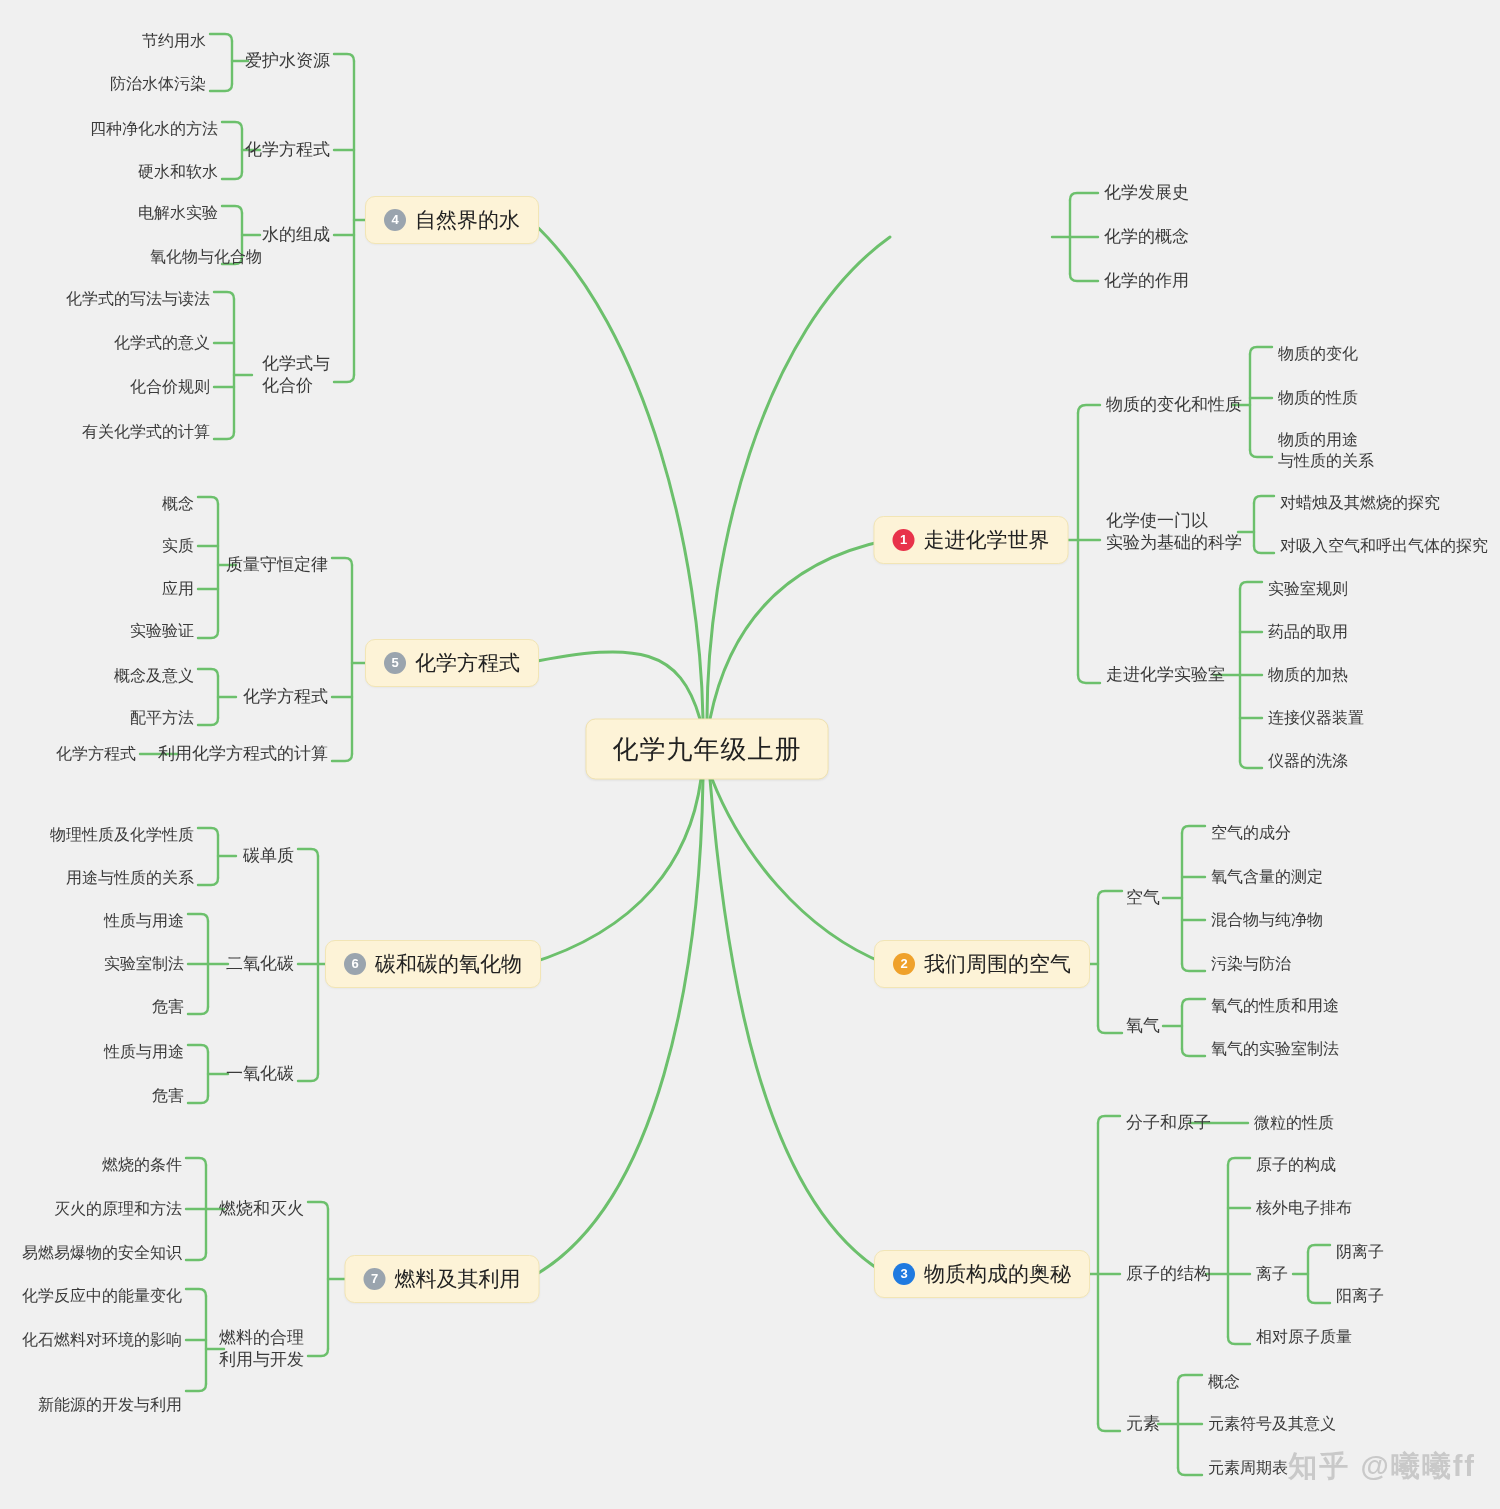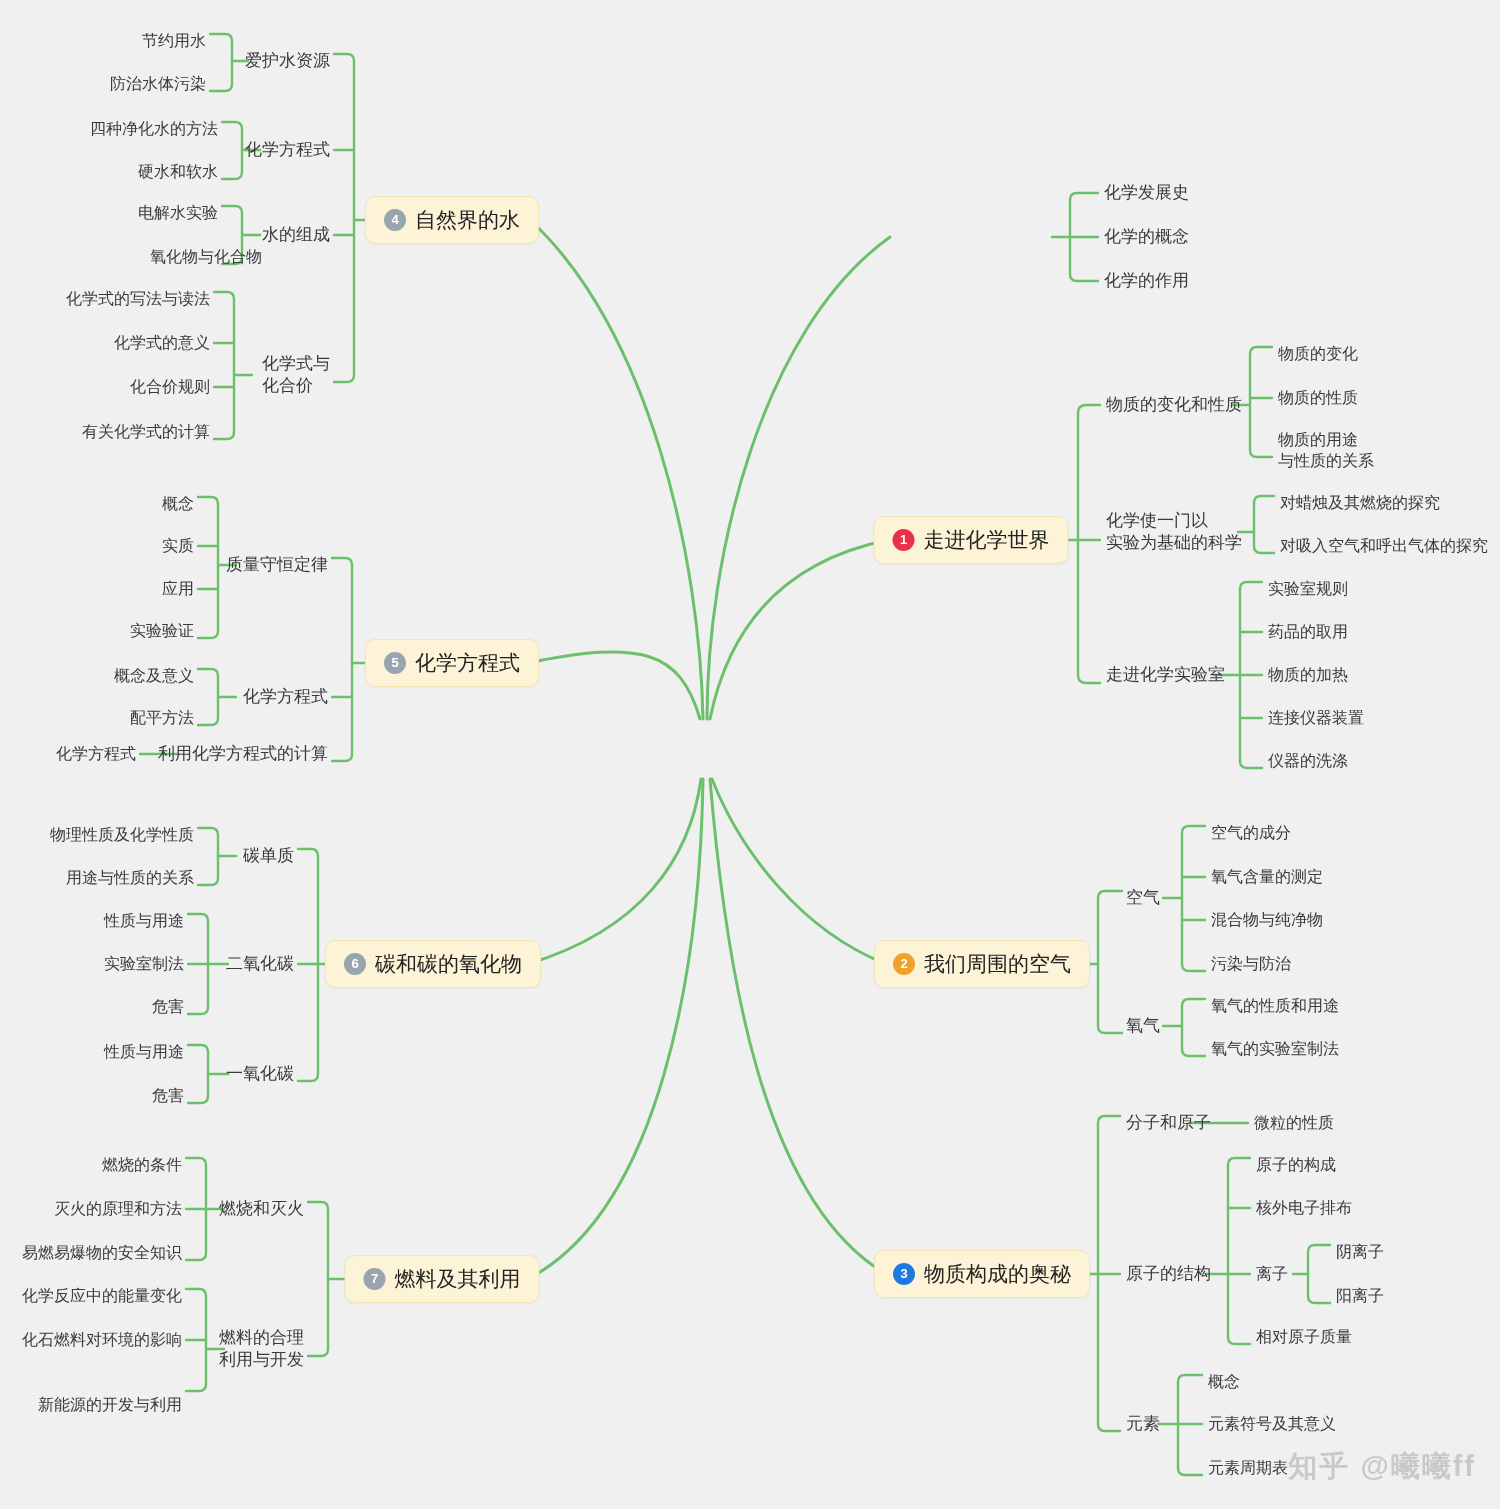--- a/index.html
+++ b/index.html
@@ -225,20 +225,23 @@
     <path d="M 206 1209 H 186"></path>
     <path d="M 206 1253 Q 206 1260, 199 1260 H 186"></path>
 
     <path d="M 224 1349 H 206"></path>
     <path d="M 206 1296 V 1384"></path>
     <path d="M 206 1296 Q 206 1289, 199 1289 H 186"></path>
     <path d="M 206 1340 H 186"></path>
     <path d="M 206 1384 Q 206 1391, 199 1391 H 186"></path>
   </svg>
 
+  <div class="node root anchor-c" style="left:707px;top:749px;">
+    <span>化学九年级上册</span>
+  </div>
 
   <div class="node lv2 anchor-r" style="left:1104px;top:193px;"><span>化学发展史</span></div>
   <div class="node lv2 anchor-r" style="left:1104px;top:237px;"><span>化学的概念</span></div>
   <div class="node lv2 anchor-r" style="left:1104px;top:281px;"><span>化学的作用</span></div>
 
   <div class="node chapter anchor-c" style="left:971px;top:540px;">
     <span class="badge red">1</span>
     <span>走进化学世界</span>
   </div>
 

